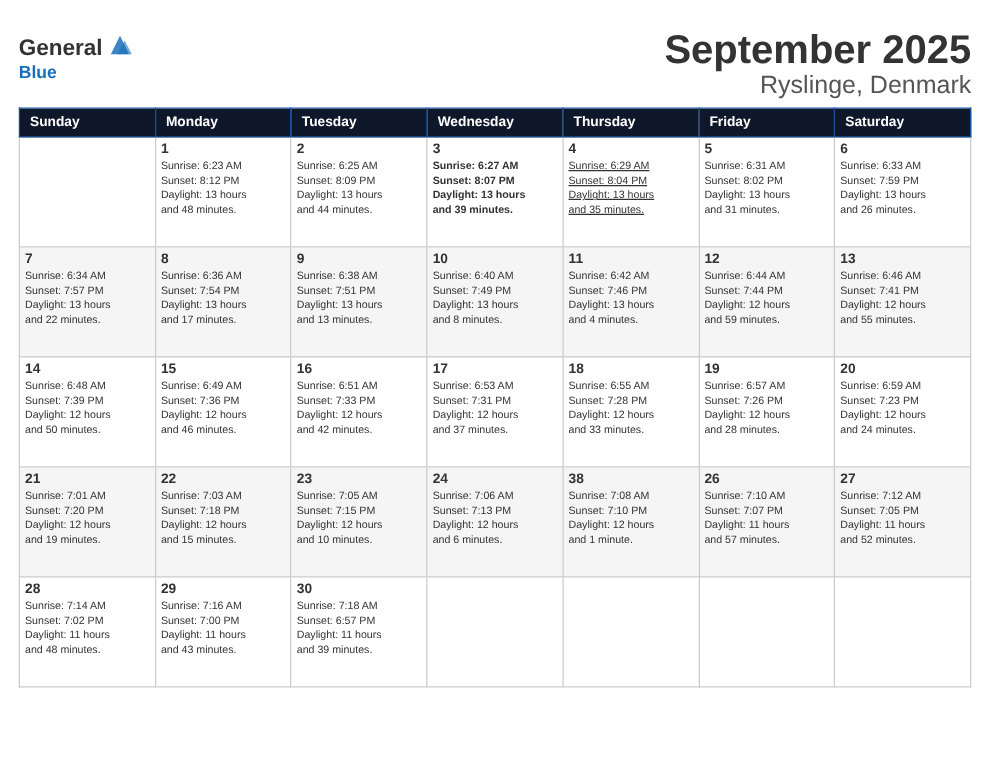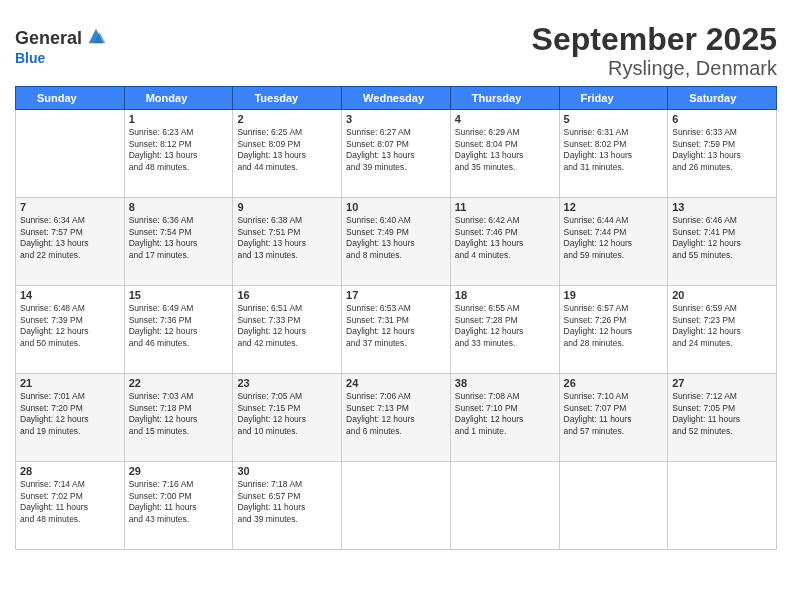--- a/index.html
+++ b/index.html
@@ -48,25 +48,25 @@
     .location {
       font-size: 20px;
       color: #555;
     }
     table {
       width: 100%;
       border-collapse: collapse;
       table-layout: fixed;
     }
     thead th {
-      background-color: #3b82f6;
+      background-color: #0f172a;
       color: #fff;
       font-size: 11px;
       font-weight: bold;
-      padding: 5px 21px;
+      padding: 5px 8px;
       text-align: left;
       border: 1px solid #1a4f9a;
     }
     tbody td {
       border: 1px solid #ccc;
       vertical-align: top;
       padding: 3px 4px;
       font-size: 9px;
       color: #333;
       height: 88px;
@@ -140,28 +140,28 @@
           </td>
           <td>
             <span class="day-number">2</span>
             <div class="cell-content" style="white-space: pre-line;">Sunrise: 6:25 AM
 Sunset: 8:09 PM
 Daylight: 13 hours
 and 44 minutes.</div>
           </td>
           <td>
             <span class="day-number">3</span>
-            <div class="cell-content" style="white-space: pre-line;">Sunrise: 6:27 AM
+            <div class="cell-content" style="white-space: pre-line; font-weight: bold;">Sunrise: 6:27 AM
 Sunset: 8:07 PM
 Daylight: 13 hours
 and 39 minutes.</div>
           </td>
           <td>
             <span class="day-number">4</span>
-            <div class="cell-content" style="white-space: pre-line;">Sunrise: 6:29 AM
+            <div class="cell-content" style="white-space: pre-line; text-decoration: underline;">Sunrise: 6:29 AM
 Sunset: 8:04 PM
 Daylight: 13 hours
 and 35 minutes.</div>
           </td>
           <td>
             <span class="day-number">5</span>
             <div class="cell-content" style="white-space: pre-line;">Sunrise: 6:31 AM
 Sunset: 8:02 PM
 Daylight: 13 hours
 and 31 minutes.</div>

